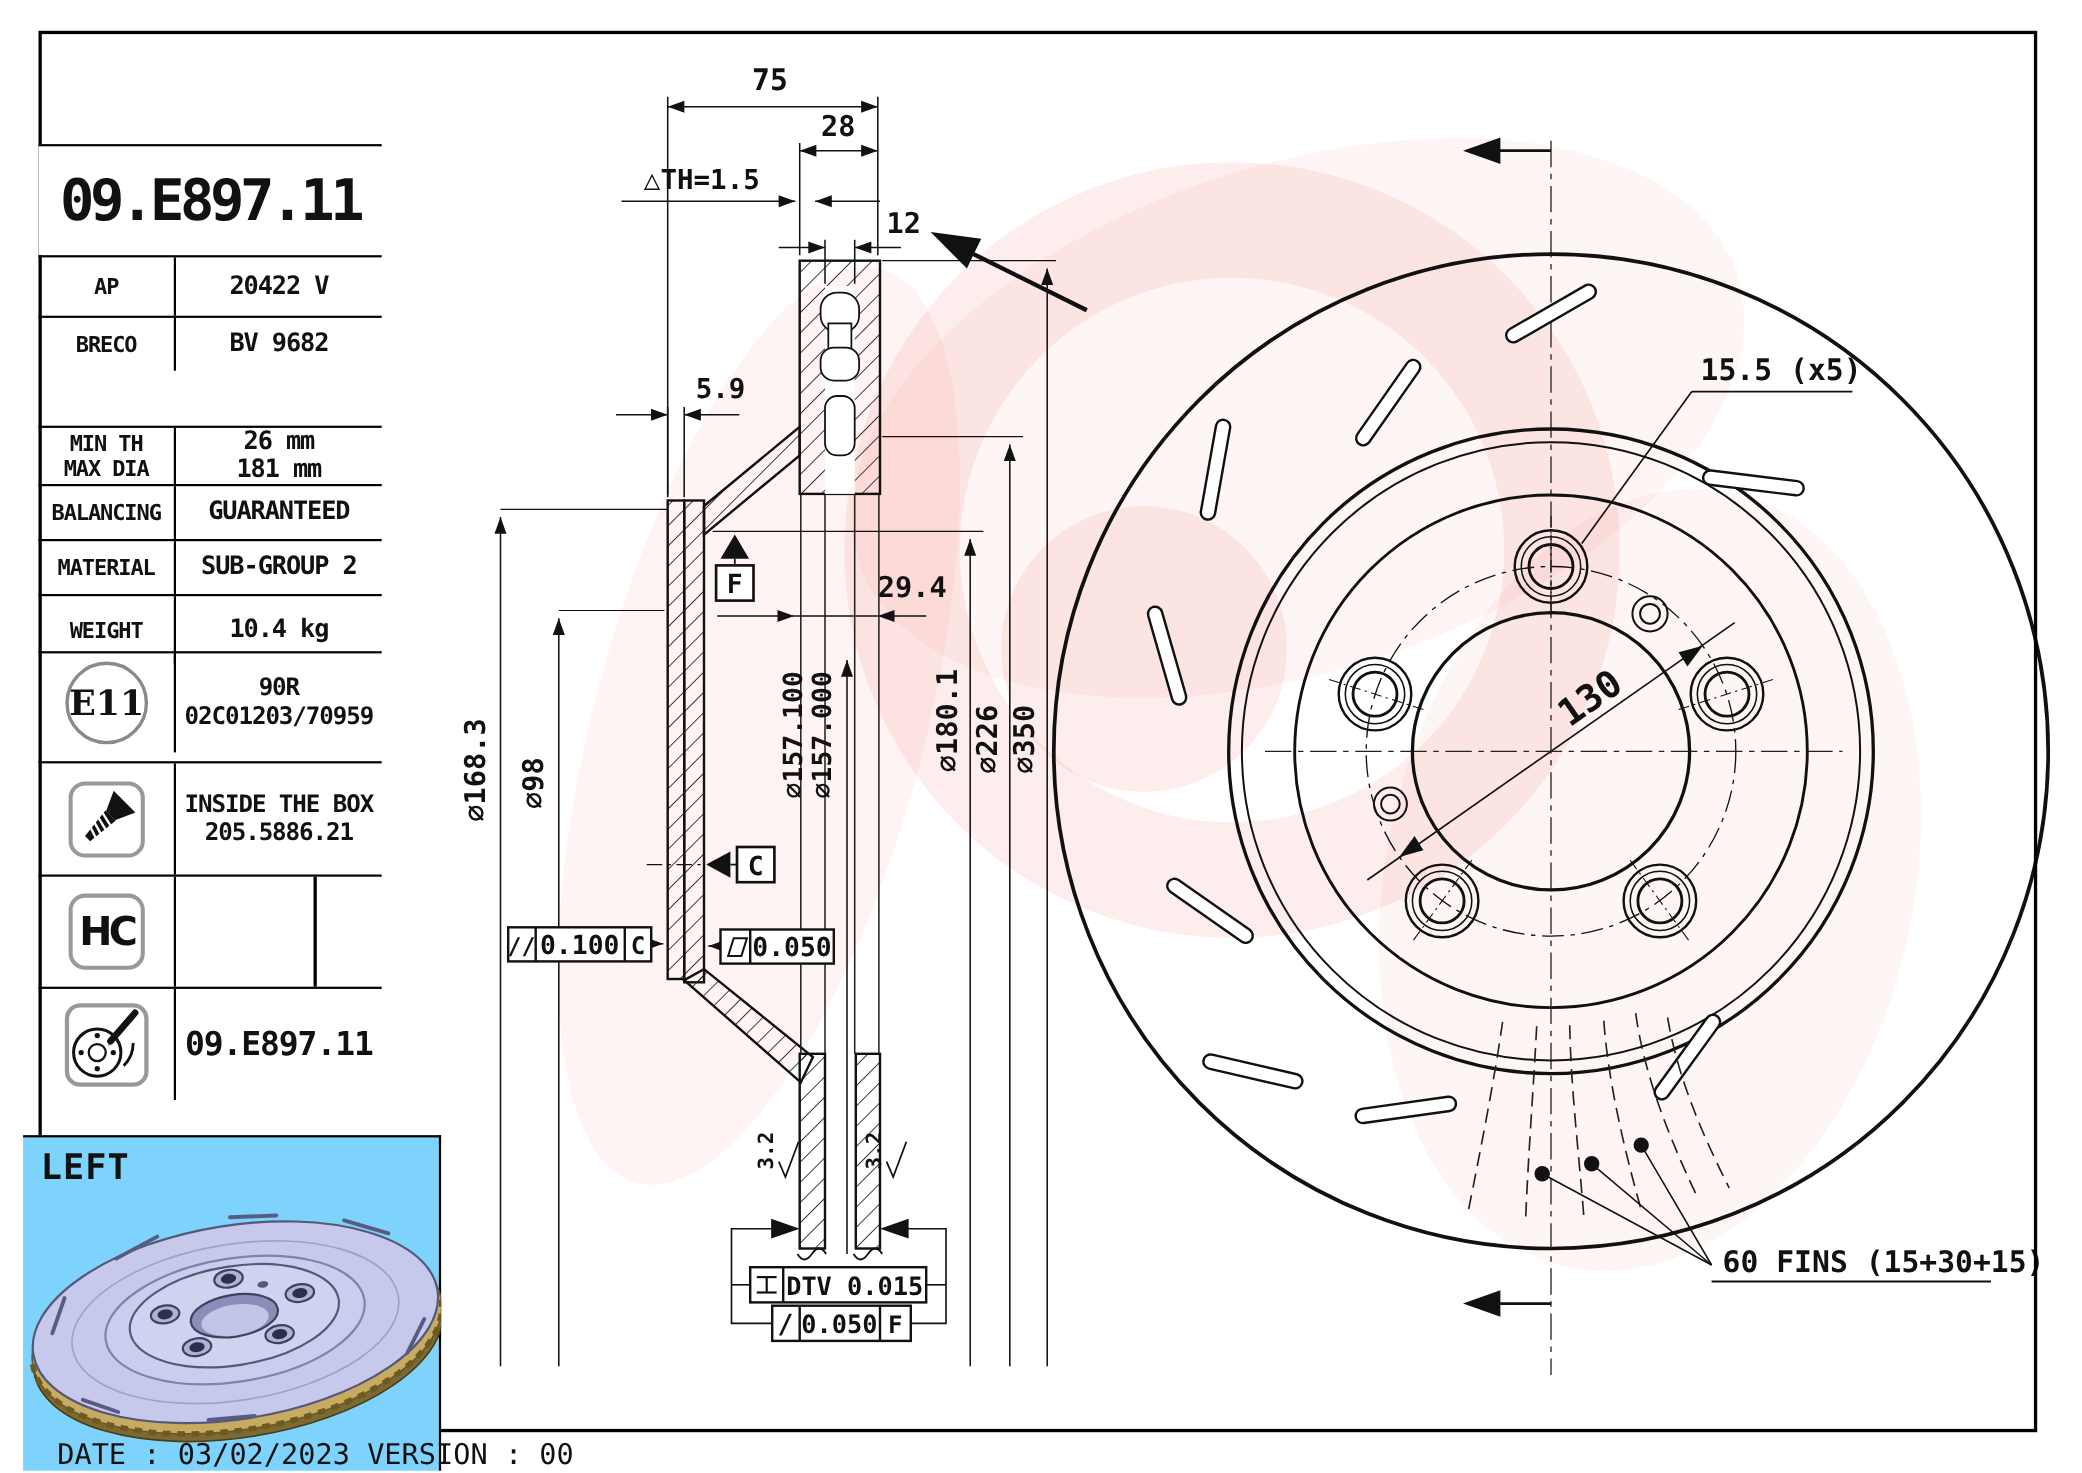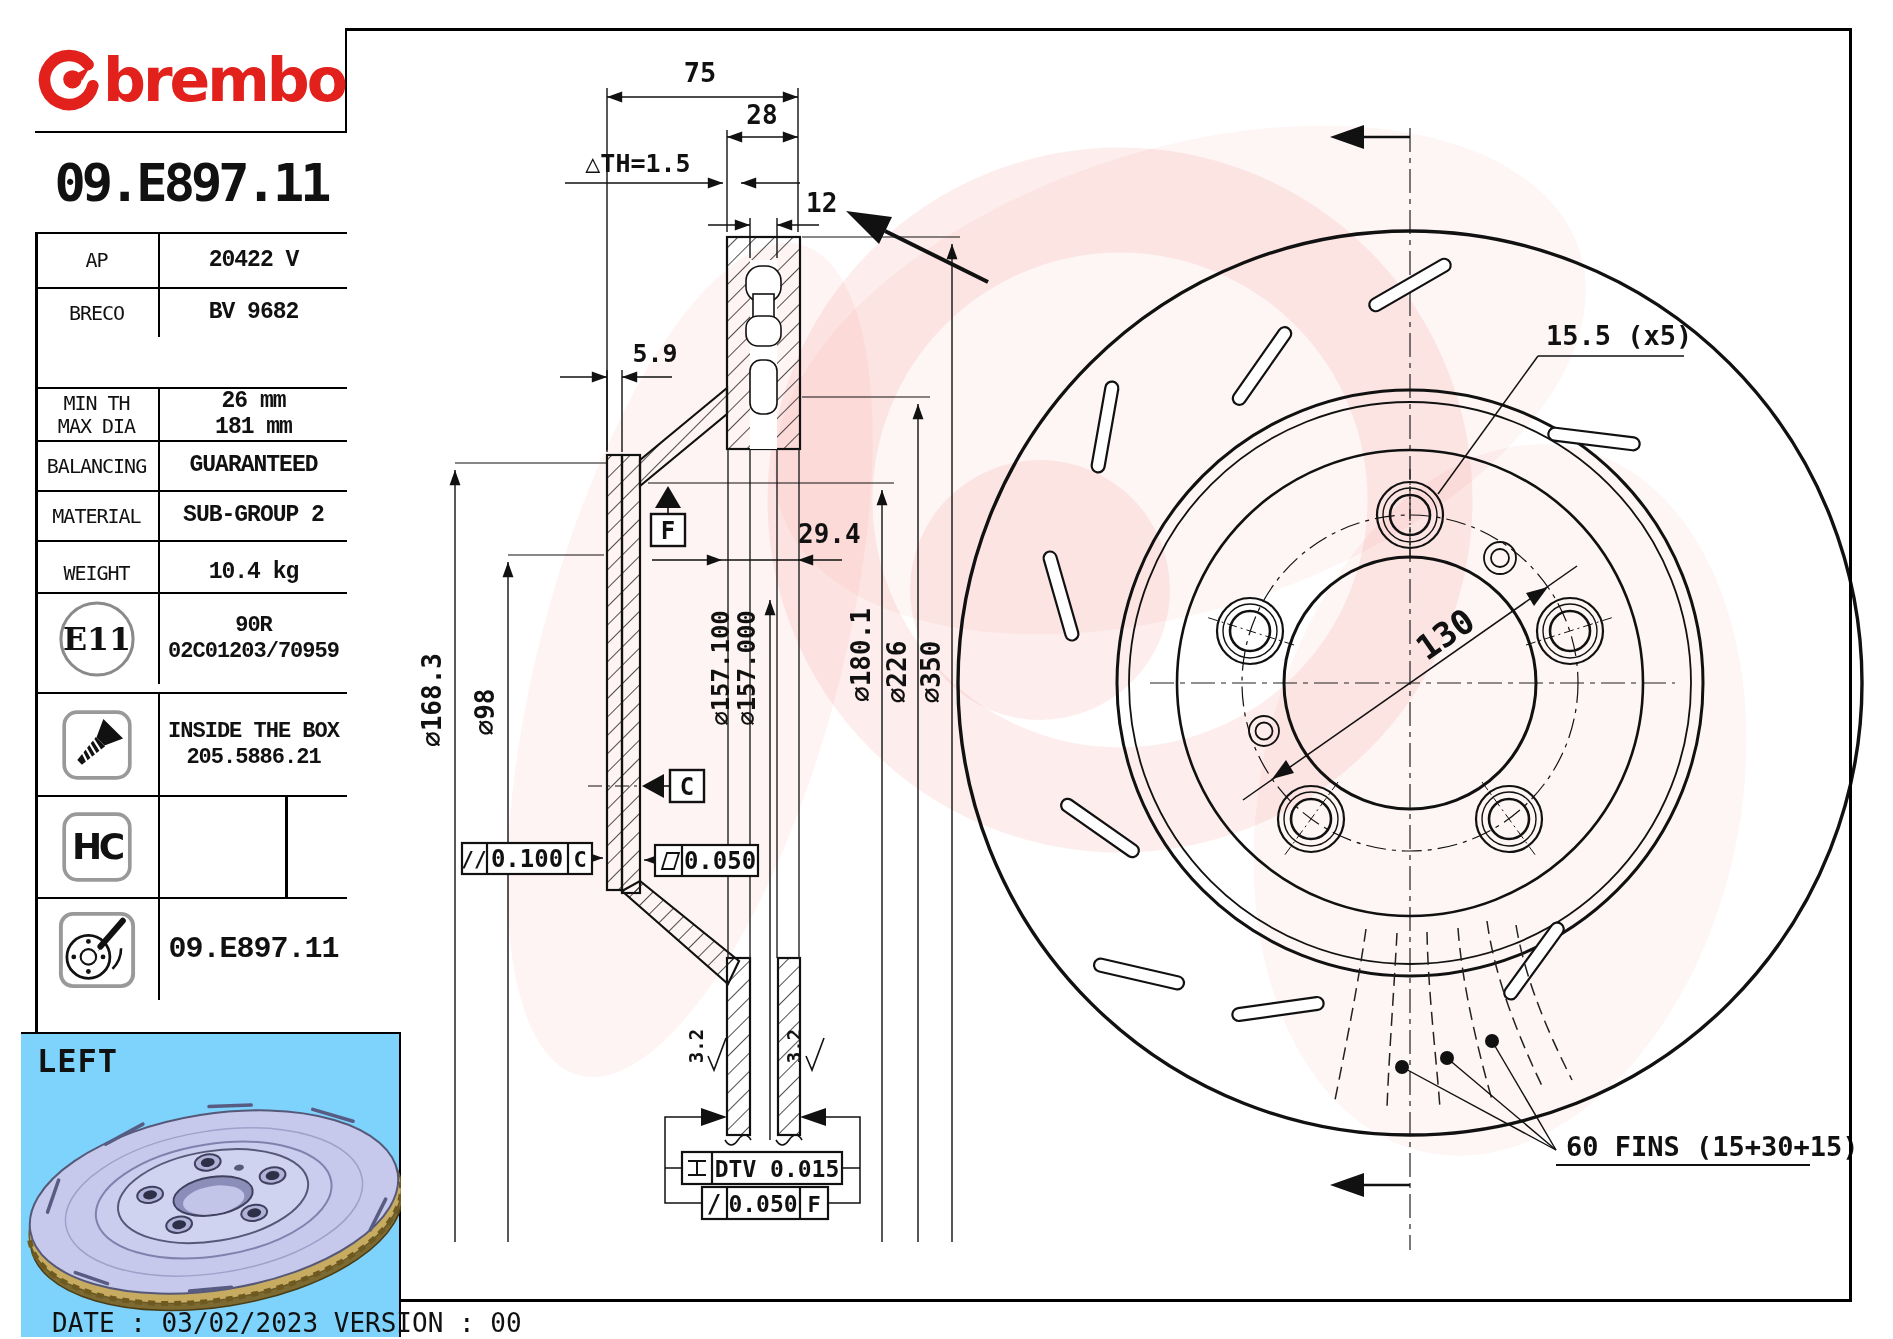--- a/index.html
+++ b/index.html
@@ -4,22 +4,22 @@
 <style>
   html,body{margin:0;padding:0;background:#fff;}
   .sheet{position:relative;width:1893px;height:1339px;background:#ffffff;overflow:hidden;
          font-family:"DejaVu Sans Mono","Liberation Mono",monospace;color:#111;}
   .frame{position:absolute;left:35px;top:28px;width:1817px;height:1274px;border:3.5px solid #000;box-sizing:border-box;}
   .abs{position:absolute;box-sizing:border-box;}
   .trow{position:absolute;left:35px;width:312px;border-top:2.5px solid #000;box-sizing:border-box;background:transparent;}
   .lblcell{position:absolute;left:0;top:0;width:125px;height:100%;border-right:2.5px solid #000;
            display:flex;flex-direction:column;align-items:center;justify-content:center;box-sizing:border-box;}
   .valcell{position:absolute;left:125px;top:0;right:0;height:100%;display:flex;flex-direction:column;
-           align-items:center;justify-content:center;box-sizing:border-box;font-family:Liberation Mono, monospace;}
-  .lbl{font-size:20px;font-weight:normal;letter-spacing:-1px;line-height:1.12;}
+           align-items:center;justify-content:center;box-sizing:border-box;}
+  .lbl{font-size:20px;font-weight:bold;letter-spacing:-1px;line-height:1.12;}
   .val{font-size:23px;font-weight:bold;letter-spacing:-1px;line-height:1.12;white-space:nowrap;}
   .val-sm{font-size:22px;font-weight:bold;letter-spacing:-1px;line-height:1.18;white-space:nowrap;}
   .partnum{font-size:52px;font-weight:bold;letter-spacing:-4px;white-space:nowrap;}
   .brand{font-size:60px;font-weight:bold;letter-spacing:-3px;color:#e2211c;font-family:"DejaVu Sans","Liberation Sans",sans-serif;}
   .leftlabel{font-size:32px;font-weight:bold;letter-spacing:1px;}
   .footer{position:absolute;left:52px;top:1308px;font-size:26px;font-weight:normal;letter-spacing:0px;white-space:pre;}
   svg text{font-family:"DejaVu Sans Mono","DejaVu Sans",monospace;font-weight:bold;fill:#111;}
 </style>
 </head>
 <body>
@@ -311,28 +311,20 @@
         <line x1="1362" y1="1185" x2="1410" y2="1185" stroke="#111" stroke-width="2.5"></line>
         <polygon points="1330,1185 1364,1173 1364,1197" fill="#111"></polygon>
         <line x1="885" y1="231" x2="988" y2="282" stroke="#111" stroke-width="4"></line>
         <polygon points="846,211 892,217 879,244" fill="#111"></polygon>
       </g>
     </g>
   </svg>
 
   <div class="frame"></div>
 
-  <div class="abs" style="left:35px;top:28px;width:312px;height:103px;border-right:2.5px solid #000;display:flex;align-items:center;justify-content:center;background:#fff;">
-    <svg width="88" height="88" viewBox="-50 -50 100 100">
-      <path d="M 28,-22.6 A 36,36 0 1 0 35,8.4" fill="none" stroke="#e2211c" stroke-width="17" stroke-linecap="round"></path>
-      <circle cx="5" cy="-1" r="13.5" fill="#e2211c"></circle>
-      <polygon points="14,-11 31,-20 19,1" fill="#e2211c"></polygon>
-    </svg>
-    <span class="brand">brembo</span>
-  </div>
 
   <div class="trow" style="top:131px;height:101px;display:flex;align-items:center;justify-content:center;background:#fff;">
     <span class="partnum">09.E897.11</span>
   </div>
 
   <div class="trow" style="top:232px;height:55px;">
     <div class="lblcell">
         <span class="lbl">AP</span>
       </div>
     <div class="valcell">

